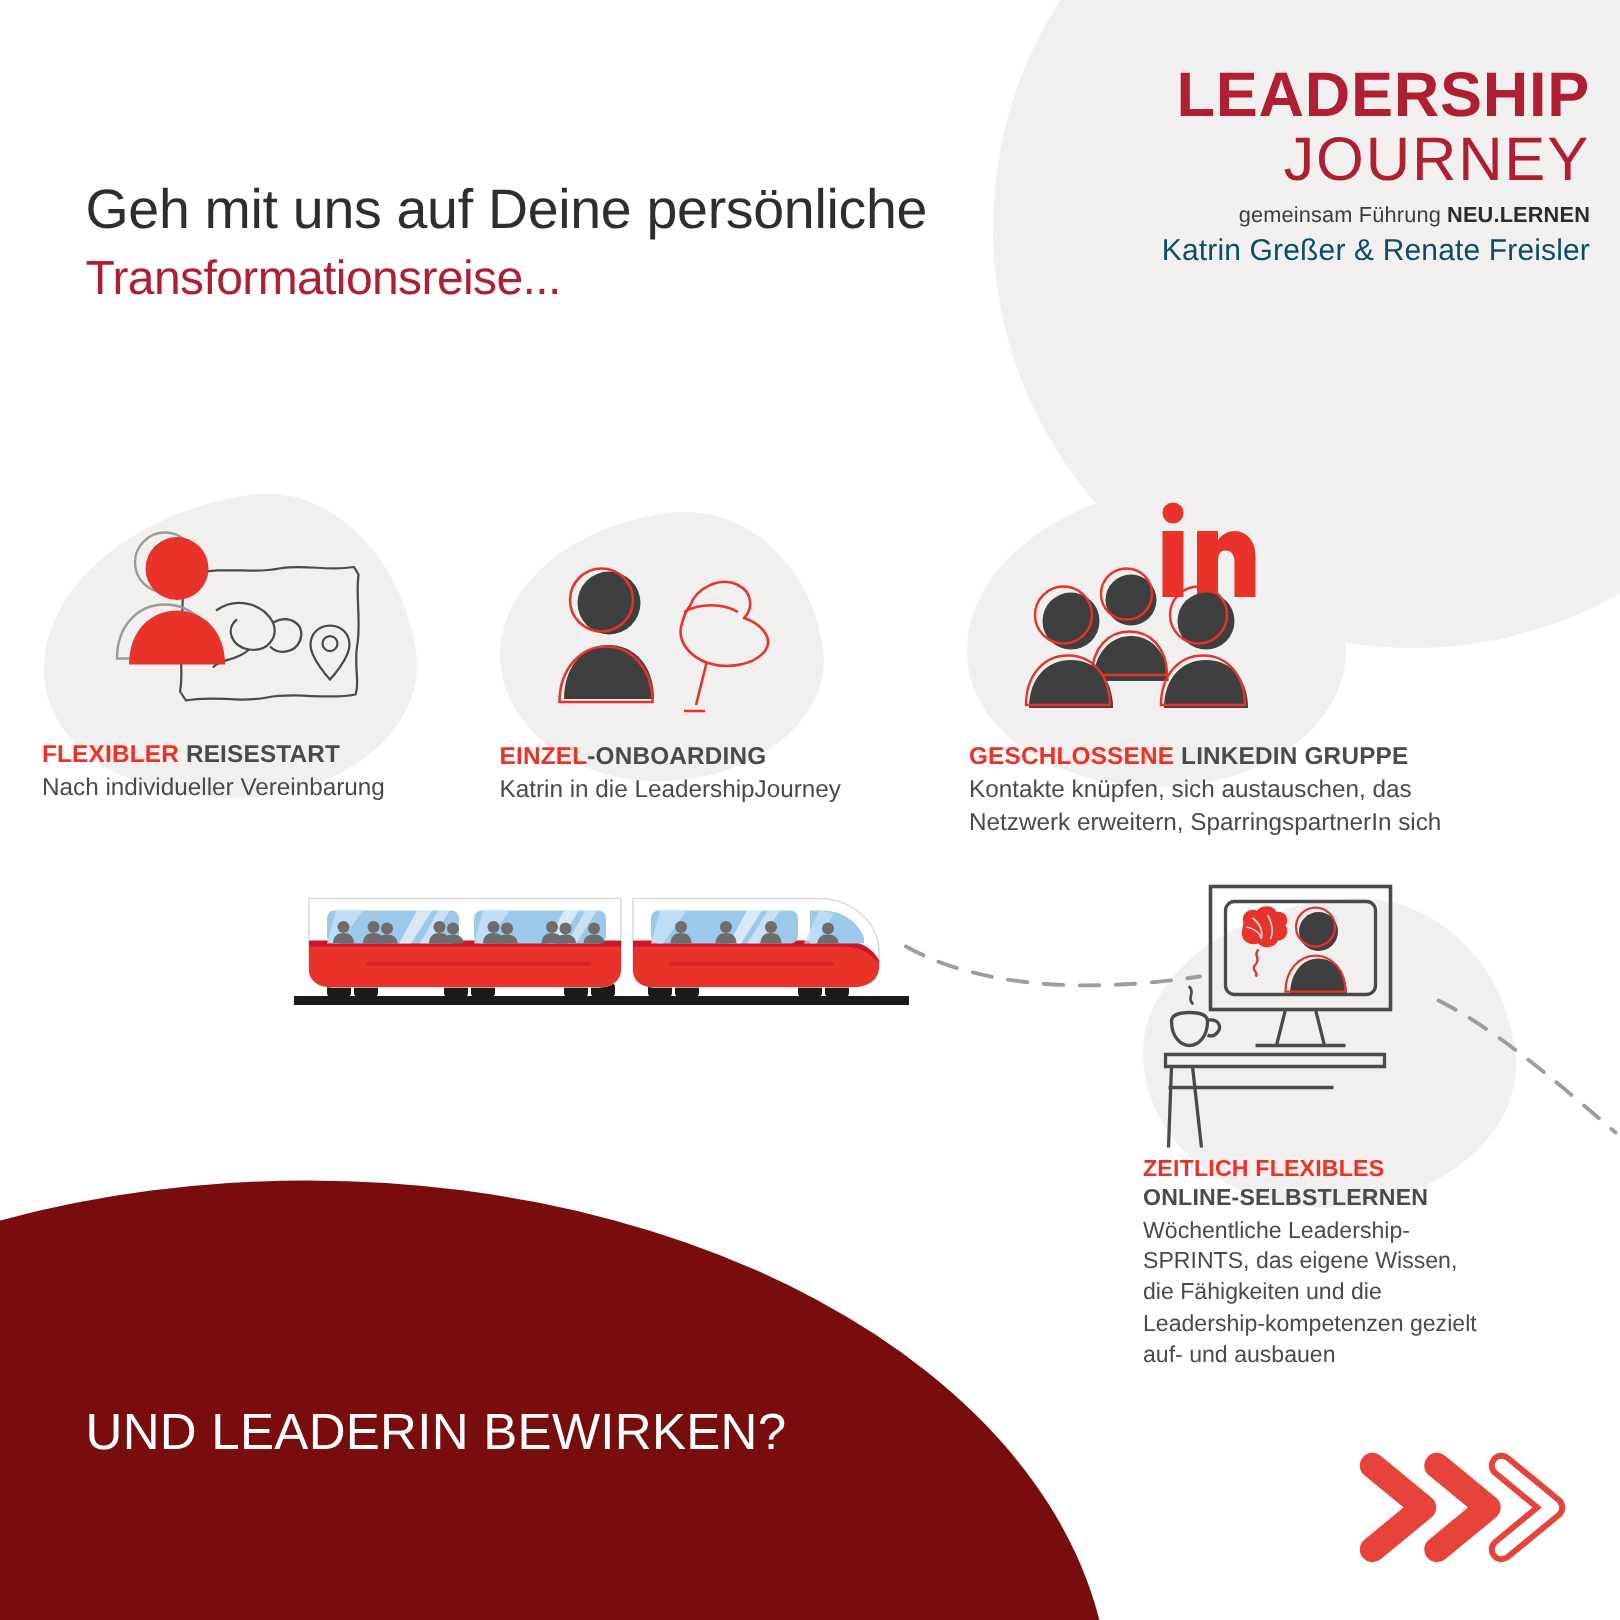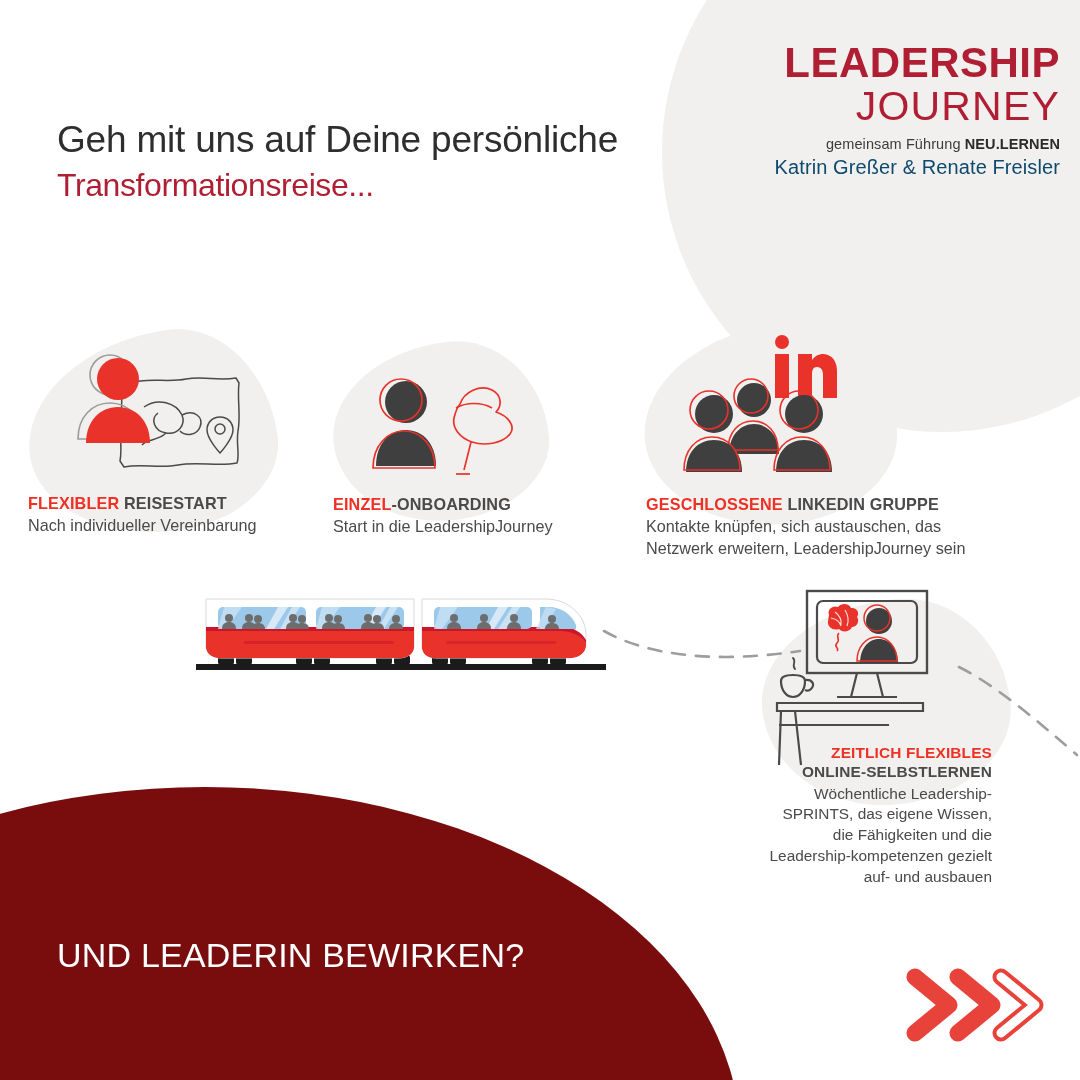--- a/index.html
+++ b/index.html
@@ -126,21 +126,21 @@
   .caption-body {
     font-size: 16.2px;
     font-weight: 400;
     color: #4a4a4a;
     line-height: 1.33;
     margin-top: 2px;
   }
   .cap-1 { left: 28px;  top: 493px; width: 290px; }
   .cap-2 { left: 333px; top: 494px; width: 290px; }
   .cap-3 { left: 646px; top: 494px; width: 340px; }
-  .cap-4 { left: 762px; top: 743px; width: 230px; text-align: right; }
+  .cap-4 { left: 762px; top: 770px; width: 230px; }
   .cap-4 .caption-title { font-size: 15.4px; }
   .cap-4 .caption-body { font-size: 15.4px; line-height: 1.36; }
 
   
   .question {
     position: absolute;
     left: 57px; top: 933px;
     width: 620px;
     font-size: 34px;
     font-weight: 400;
@@ -375,26 +375,26 @@
     </svg>
   </div>
 
   <div class="caption cap-1">
     <div class="caption-title"><span class="hl">FLEXIBLER</span><span> REISESTART</span></div>
     <div class="caption-body">Nach individueller Vereinbarung</div>
   </div>
 
   <div class="caption cap-2">
     <div class="caption-title"><span class="hl">EINZEL</span><span>-ONBOARDING</span></div>
-    <div class="caption-body">Start in die LeadershipJourney</div>
+    <div class="caption-body">Katrin in die LeadershipJourney</div>
   </div>
 
   <div class="caption cap-3">
     <div class="caption-title"><span class="hl">GESCHLOSSENE</span><span> LINKEDIN GRUPPE</span></div>
-    <div class="caption-body">Kontakte knüpfen, sich austauschen, das Netzwerk erweitern, LeadershipJourney sein</div>
+    <div class="caption-body">Kontakte knüpfen, sich austauschen, das Netzwerk erweitern, SparringspartnerIn sich</div>
   </div>
 
   <div class="caption cap-4">
     <div class="caption-title">
       <div class="hl">ZEITLICH FLEXIBLES</div>
       <div>ONLINE-SELBSTLERNEN</div>
     </div>
     <div class="caption-body">Wöchentliche Leadership-SPRINTS, das eigene Wissen, die Fähigkeiten und die Leadership-kompetenzen gezielt auf- und ausbauen</div>
   </div>
 

